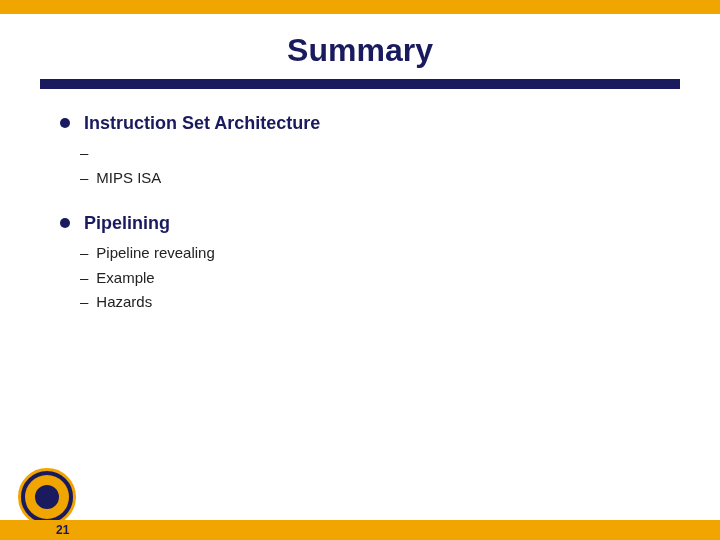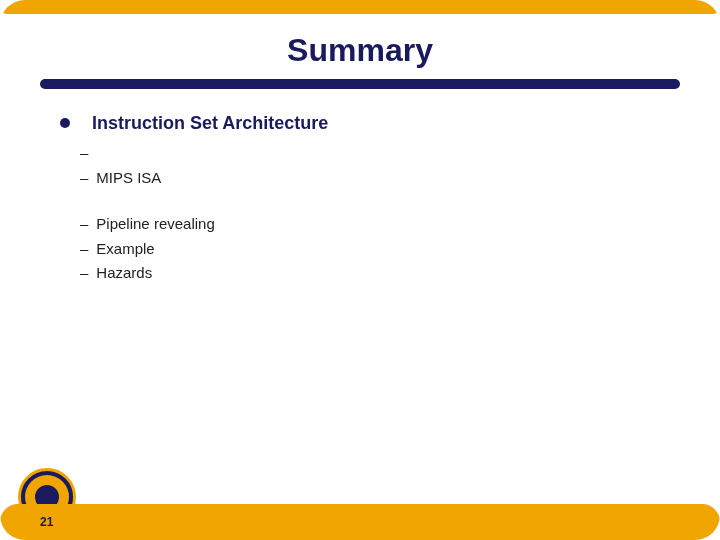--- a/index.html
+++ b/index.html
@@ -1,15 +1,15 @@
 <!DOCTYPE html>
 <html><head>
   <meta charset="utf-8">
   <style>
-    * { margin: 0; padding: 0; box-sizing: border-box; border-radius: 25px; }
+    * { margin: 0; padding: 0; box-sizing: border-box; }
 
     body {
       width: 720px;
       height: 540px;
       background: #ffffff;
       font-family: Arial, sans-serif;
       overflow: hidden;
       position: relative;
     }
 
@@ -56,21 +56,21 @@
 
     .bullet-section {
       display: flex;
       flex-direction: column;
       gap: 4px;
     }
 
     .bullet-header {
       display: flex;
       align-items: flex-start;
-      gap: 22px;
+      gap: 14px;
       margin-bottom: 4px;
     }
 
     .bullet-dot {
       width: 10px;
       height: 10px;
       background: #1a1a5e;
       border-radius: 50%;
       margin-top: 5px;
       flex-shrink: 0;
@@ -100,26 +100,26 @@
       line-height: 1.5;
     }
 
     .sub-dash {
       color: #222222;
       font-size: 15px;
       flex-shrink: 0;
     }
 
     .bottom-bar {
-      height: 36px;
+      height: 20px;
       background: #f0a500;
       width: 100%;
       display: flex;
       align-items: center;
-      padding-left: 40px;
+      padding-left: 56px;
       position: relative;
     }
 
     .page-number {
       font-size: 12px;
       color: #1a1a5e;
       font-weight: bold;
     }
 
     .logo-area {
@@ -185,20 +185,24 @@
           <span class="sub-dash">–</span>
         </div>
         <div class="sub-item">
           <span class="sub-dash">–</span>
           <span>MIPS ISA</span>
         </div>
       </div>
     </div>
 
     <div class="bullet-section">
+      <div class="bullet-header">
+        <div class="bullet-dot"></div>
+        <span class="bullet-title">Pipelining</span>
+      </div>
       <div class="sub-items">
         <div class="sub-item">
           <span class="sub-dash">–</span>
           <span>Pipeline revealing</span>
         </div>
         <div class="sub-item">
           <span class="sub-dash">–</span>
           <span>Example</span>
         </div>
         <div class="sub-item">

